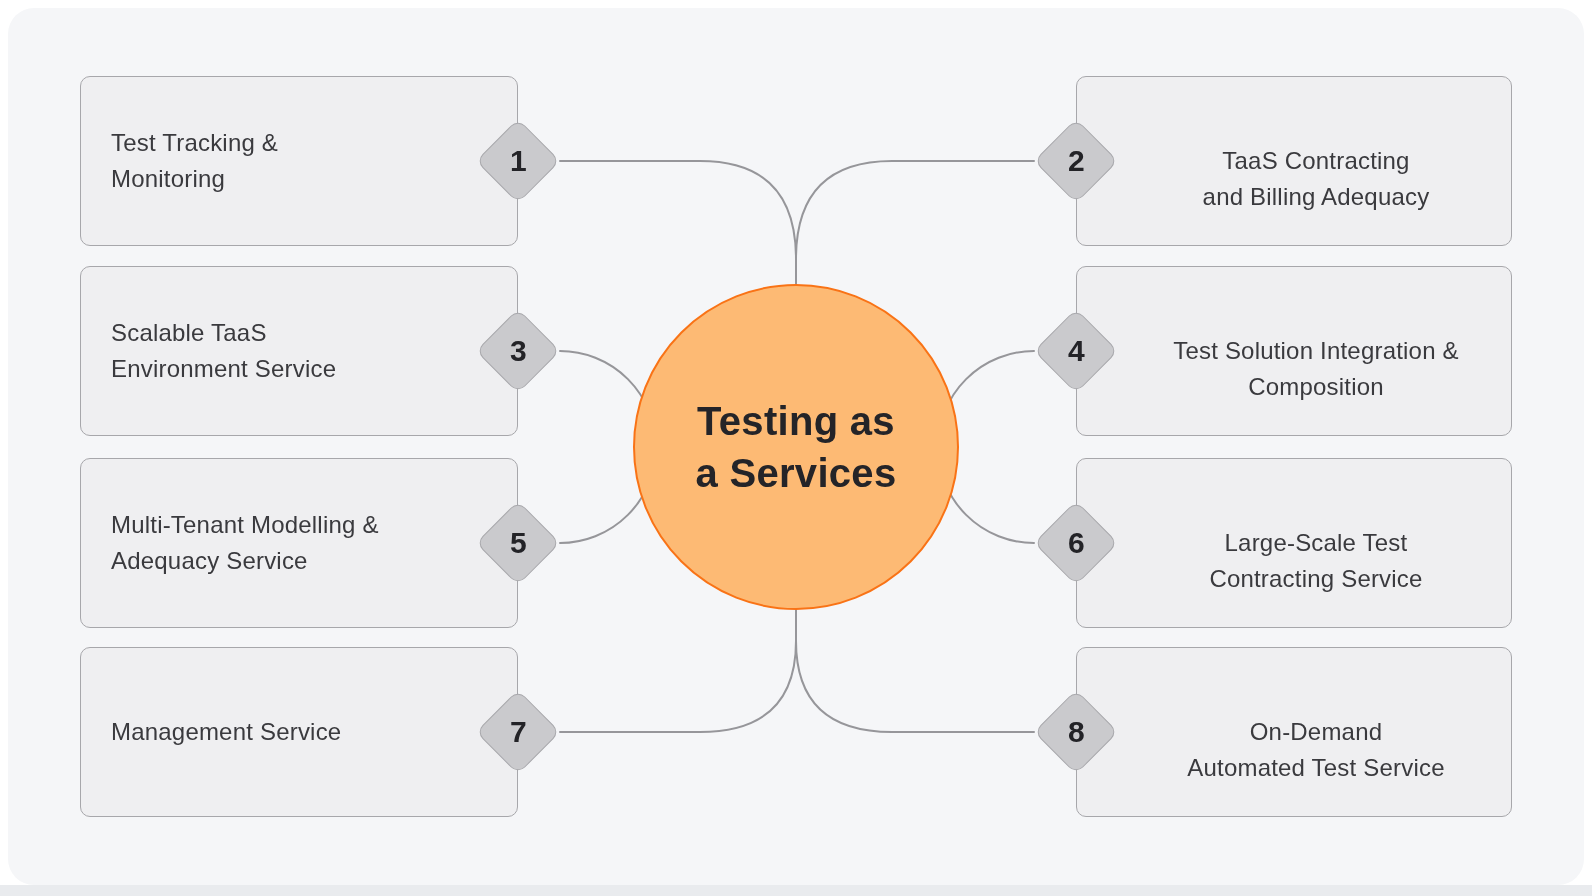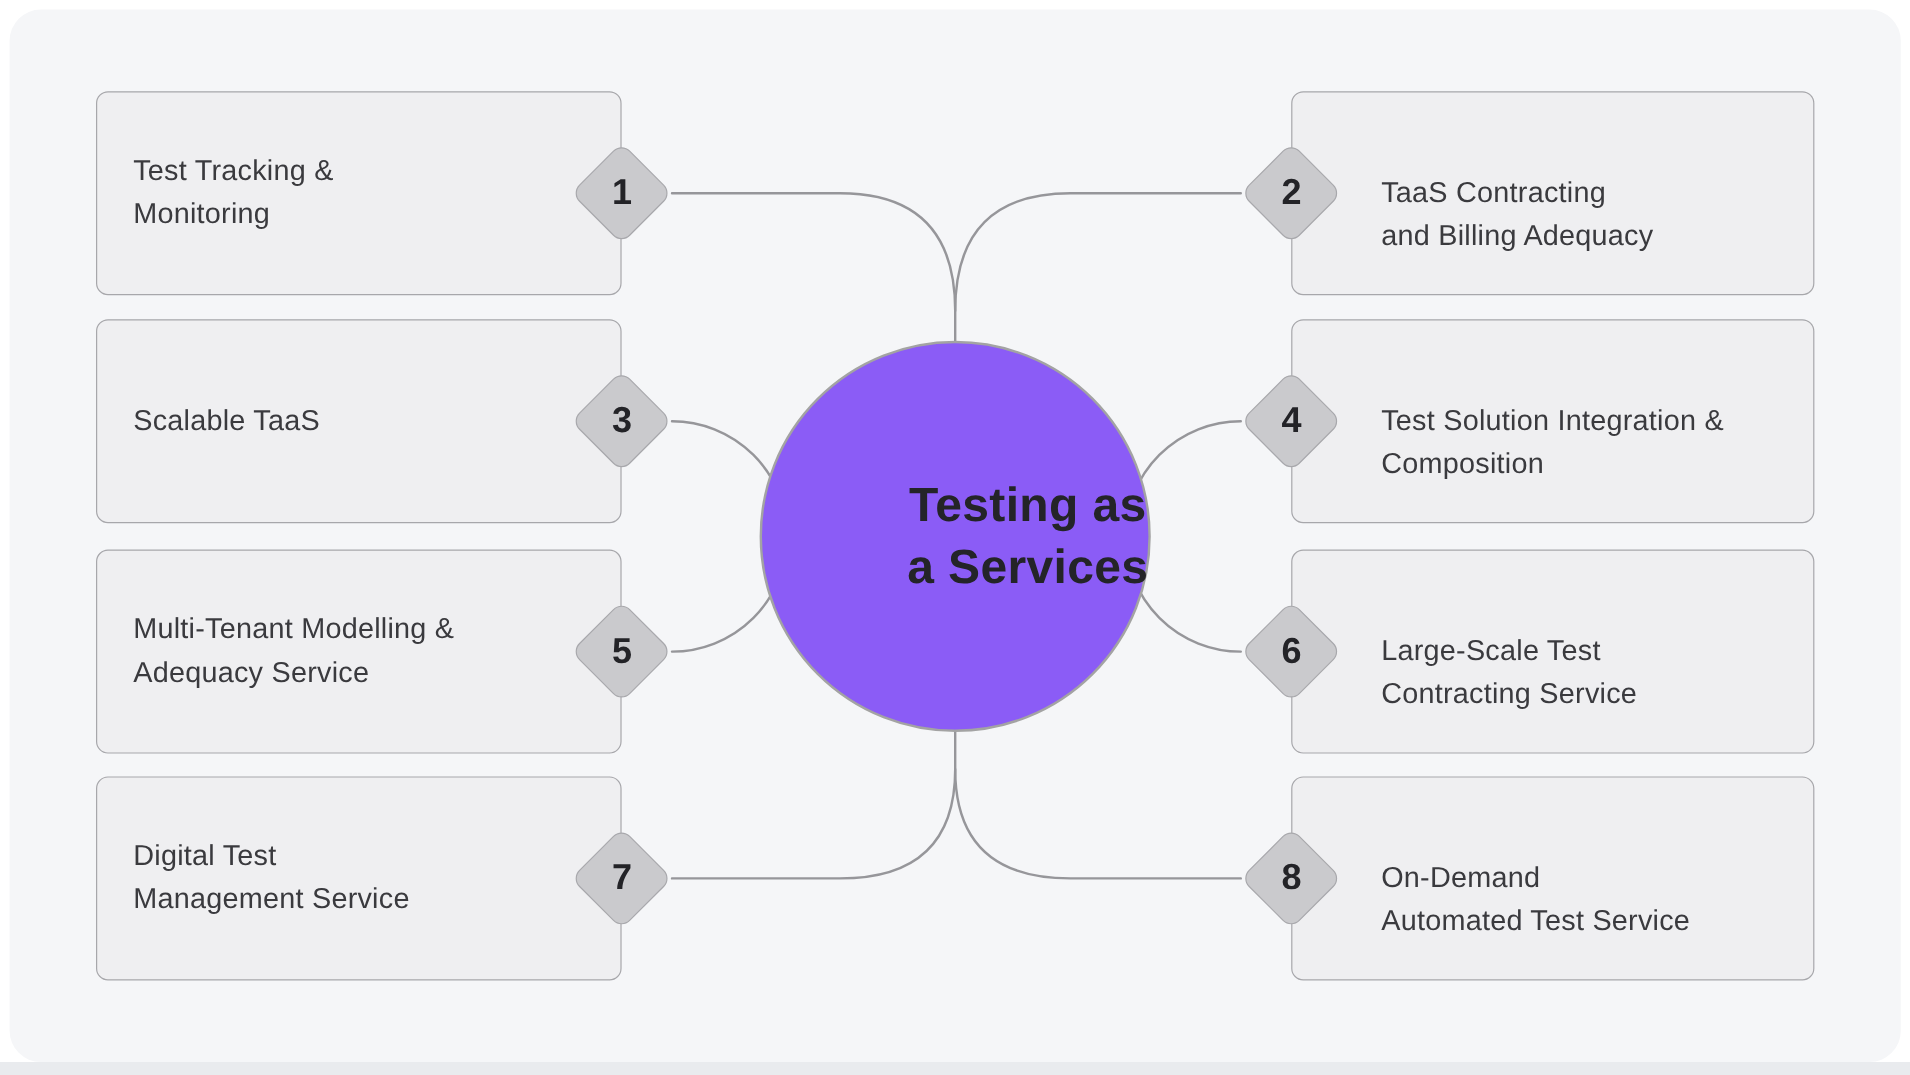--- a/index.html
+++ b/index.html
@@ -35,27 +35,27 @@
     left: 0; top: 0;
     z-index: 2;
   }
   .center-circle {
     position: absolute;
     left: 633px;
     top: 284px;
     width: 326px;
     height: 326px;
     border-radius: 50%;
-    background: #8b5cf6;
-    border: 2px solid #a3a3a3;
+    background: #fdba74;
+    border: 2px solid #f97316;
     box-sizing: border-box;
     z-index: 3;
     display: flex;
     align-items: center;
-    justify-content: flex-end;
+    justify-content: center;
     text-align: center;
   }
   .center-title {
     font-size: 40px;
     line-height: 52px;
     font-weight: 700;
     color: #242428;
     letter-spacing: 0.3px;
   }
   .service-box {
@@ -74,21 +74,21 @@
     width: 100%;
     font-size: 24px;
     line-height: 36px;
     font-weight: 500;
     color: #3a3a3e;
     letter-spacing: 0.2px;
   }
   .side-left  { left: 80px; }
   .side-right { left: 1076px; width: 436px; }
   .side-left .label  { text-align: left; padding-right: 78px; padding-left: 30px; }
-  .side-right .label { text-align: left;  padding-left: 74px;  padding-right: 30px; margin-top: 36px; }
+  .side-right .label { text-align: center;  padding-left: 74px;  padding-right: 30px; margin-top: 36px; }
   .row-1 { top: 76px; }
   .row-2 { top: 266px; }
   .row-3 { top: 458px; }
   .row-4 { top: 647px; }
   .diamond {
     position: absolute;
     width: 60px;
     height: 60px;
     background: #cacacd;
     border: 1.6px solid #a8a8ac;
@@ -155,20 +155,21 @@
   <div class="service-box side-right row-1">
     <div class="label">
       <div>TaaS Contracting</div>
       <div>and Billing Adequacy</div>
     </div>
   </div>
 
   <div class="service-box side-left row-2">
     <div class="label">
       <div>Scalable TaaS</div>
+      <div>Environment Service</div>
     </div>
   </div>
 
   <div class="service-box side-right row-2">
     <div class="label">
       <div>Test Solution Integration &amp;</div>
       <div>Composition</div>
     </div>
   </div>
 
@@ -181,21 +182,20 @@
 
   <div class="service-box side-right row-3">
     <div class="label">
       <div>Large-Scale Test</div>
       <div>Contracting Service</div>
     </div>
   </div>
 
   <div class="service-box side-left row-4">
     <div class="label">
-      <div>Digital Test</div>
       <div>Management Service</div>
     </div>
   </div>
 
   <div class="service-box side-right row-4">
     <div class="label">
       <div>On-Demand</div>
       <div>Automated Test Service</div>
     </div>
   </div>

